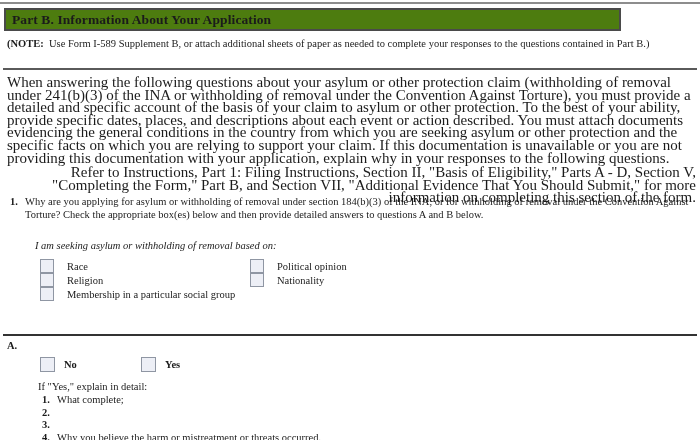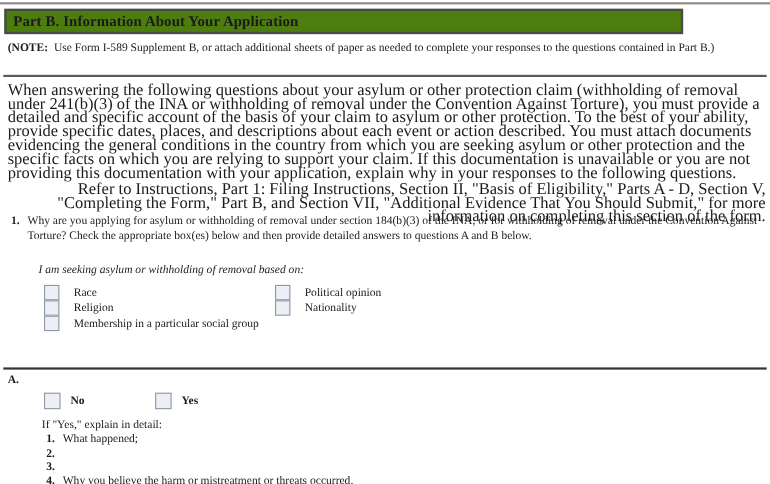--- a/index.html
+++ b/index.html
@@ -125,21 +125,21 @@
     <span class="yn-label no-label">No</span>
     <div class="checkbox"></div>
     <span class="yn-label">Yes</span>
   </div>
 
   <p class="ifyes">If "Yes," explain in detail:</p>
 
   <div class="details">
     <div class="detail-row">
       <span class="dnum">1.</span>
-      <span>What happened;</span>
+      <span>What complete;</span>
     </div>
     <div class="detail-row">
       <span class="dnum">2.</span>
     </div>
     <div class="detail-row">
       <span class="dnum">3.</span>
     </div>
     <div class="detail-row">
       <span class="dnum">4.</span>
       <span>Why you believe the harm or mistreatment or threats occurred.</span>

